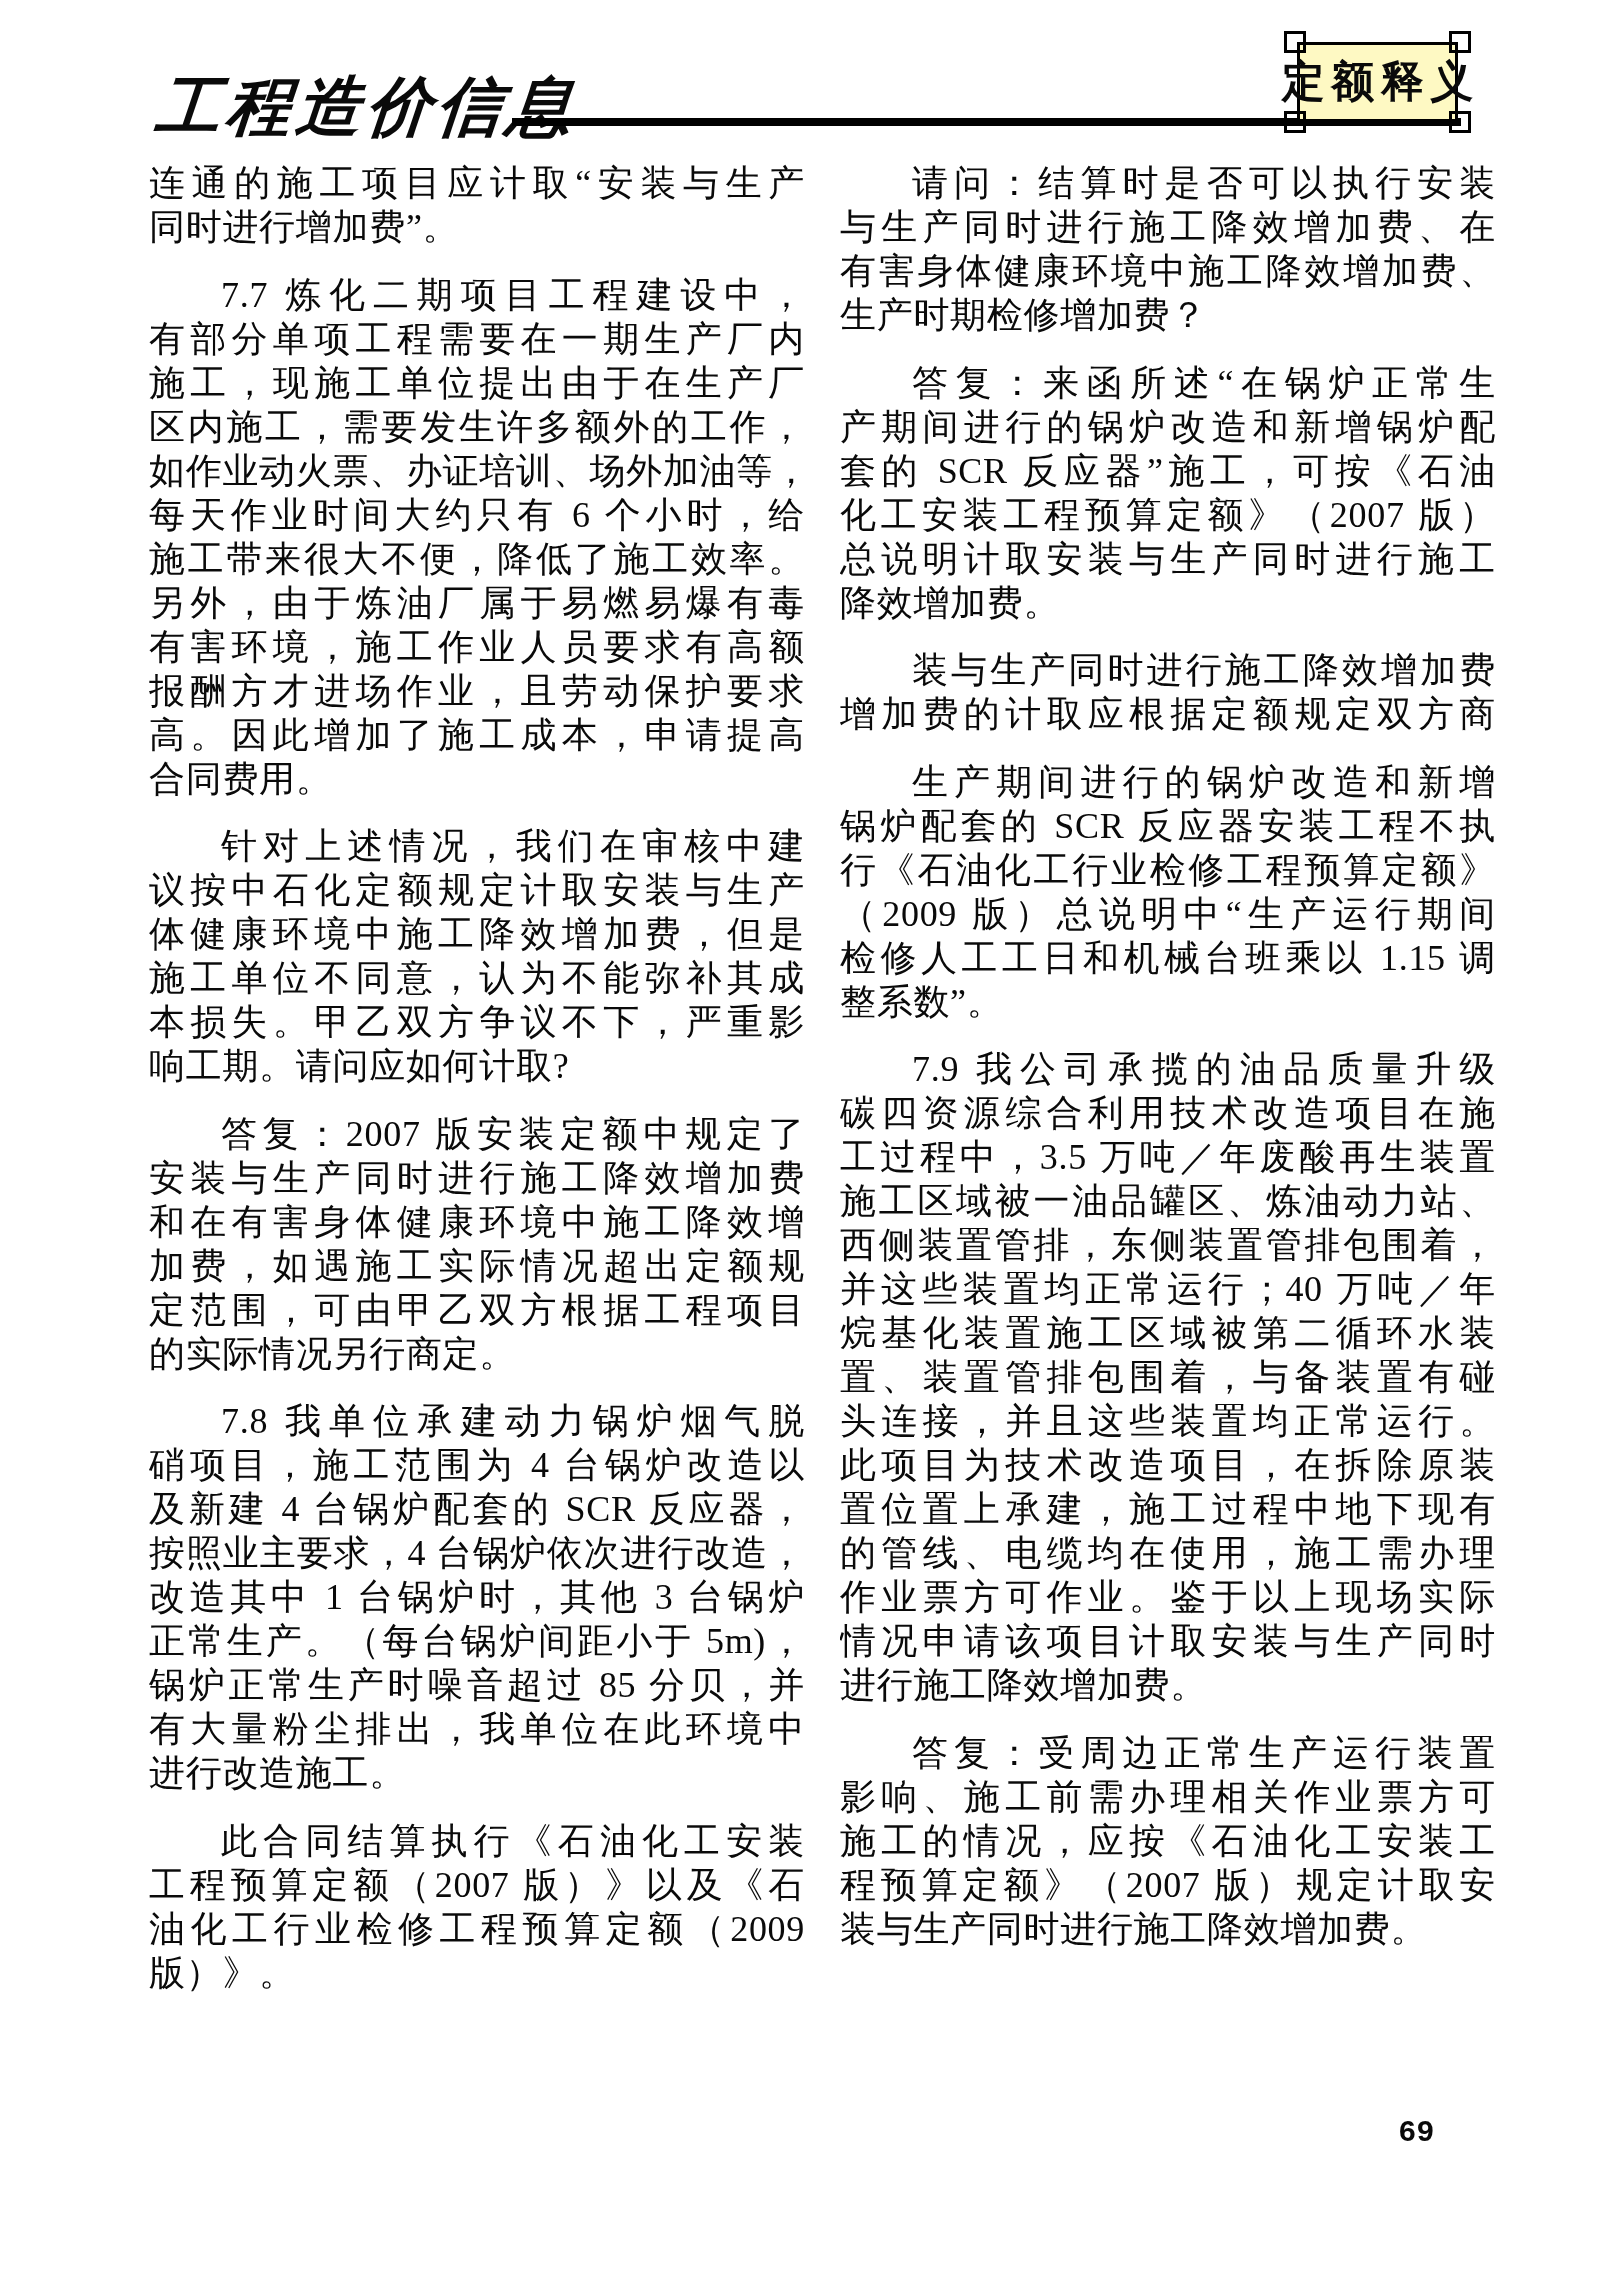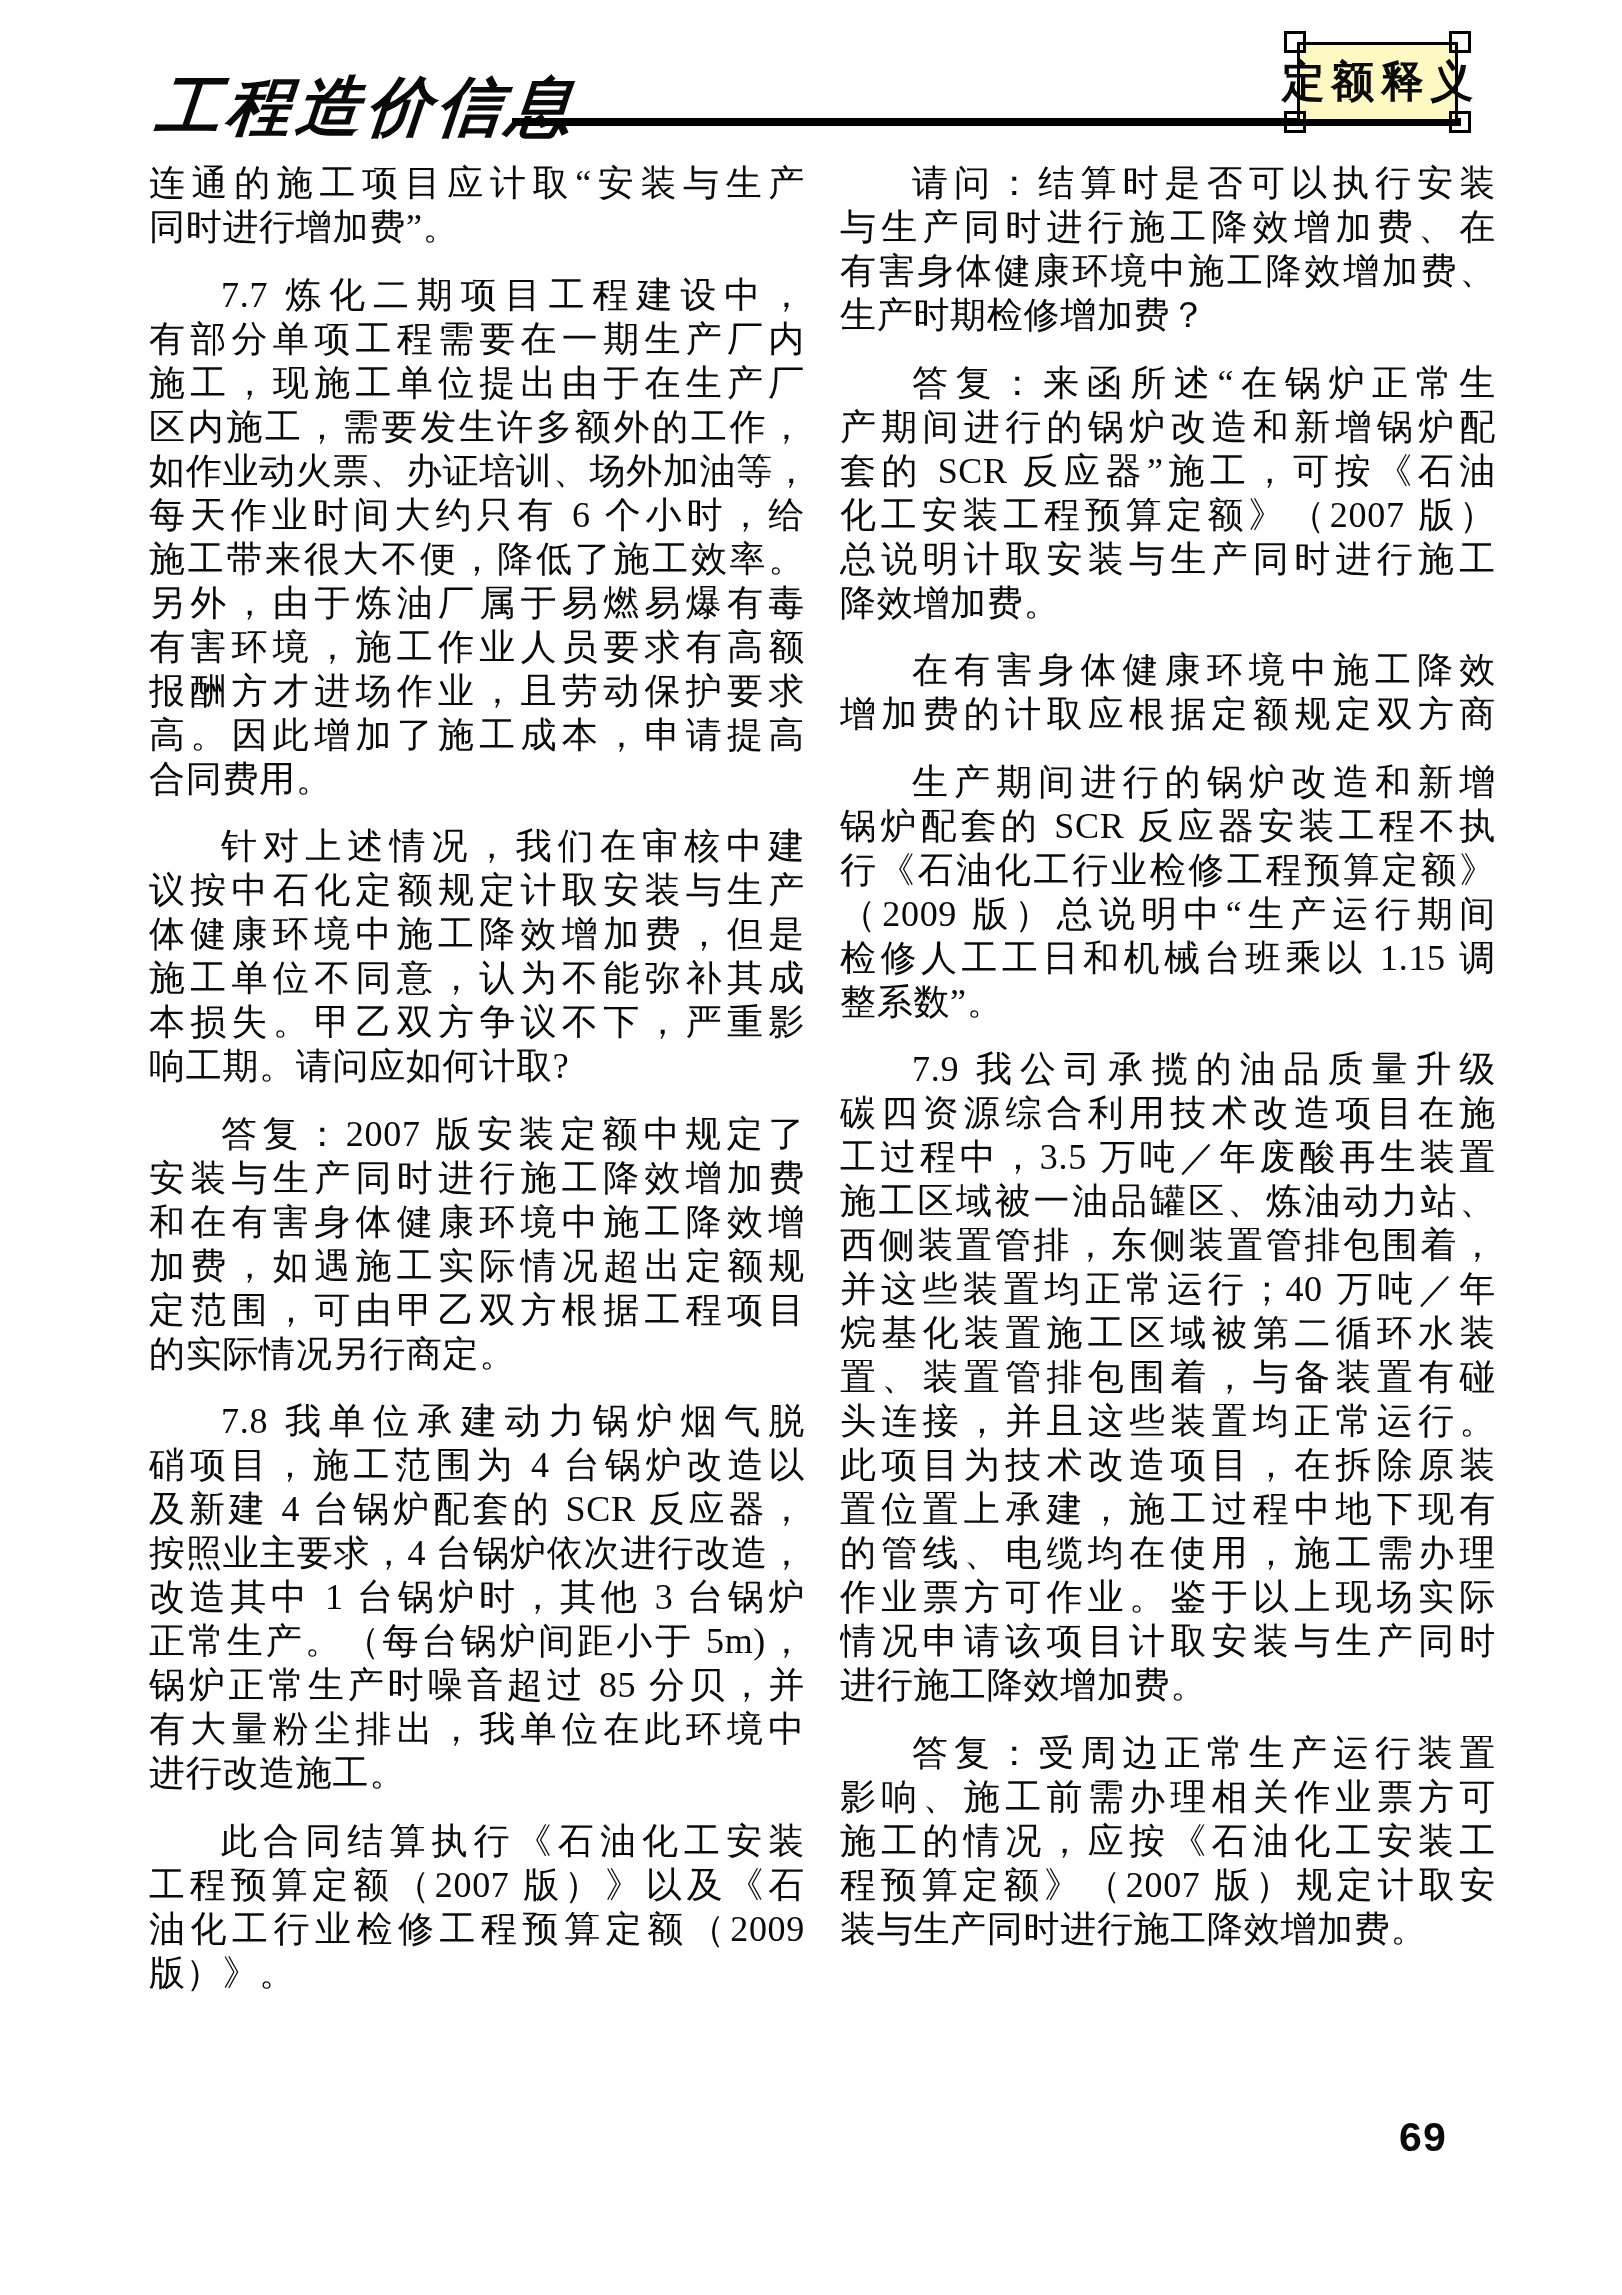--- a/index.html
+++ b/index.html
@@ -69,21 +69,21 @@
   }
   .line.last{
     text-align-last:left;
   }
   .para.indent .line:first-child{
     text-indent:2em;
   }
   
   .pagenum{
     position:absolute;left:1399px;top:2114px;
-    font-size:41px;font-weight:bold;
+    font-size:30px;font-weight:bold;
     font-family:"Liberation Sans", sans-serif;
     letter-spacing:1.3px;
   }
 </style>
 </head>
 <body>
 
 <div class="page">
 
   <div class="masthead">工程造价信息</div>
@@ -161,21 +161,21 @@
       </div>
       <div class="para indent">
         <div class="line">答复：来函所述“在锅炉正常生</div>
         <div class="line">产期间进行的锅炉改造和新增锅炉配</div>
         <div class="line">套的 SCR 反应器”施工，可按《石油</div>
         <div class="line">化工安装工程预算定额》（2007 版）</div>
         <div class="line">总说明计取安装与生产同时进行施工</div>
         <div class="line last">降效增加费。</div>
       </div>
       <div class="para indent">
-        <div class="line">在有害身体健康环境中施工降效</div>
+        <div class="line">装与生产同时进行施工降效增加费</div>
         <div class="line">增加费的计取应根据定额规定双方商</div>
       </div>
       <div class="para indent">
         <div class="line">生产期间进行的锅炉改造和新增</div>
         <div class="line">锅炉配套的 SCR 反应器安装工程不执</div>
         <div class="line">行《石油化工行业检修工程预算定额》</div>
         <div class="line">（2009 版）总说明中“生产运行期间</div>
         <div class="line">检修人工工日和机械台班乘以 1.15 调</div>
         <div class="line last">整系数”。</div>
       </div>

